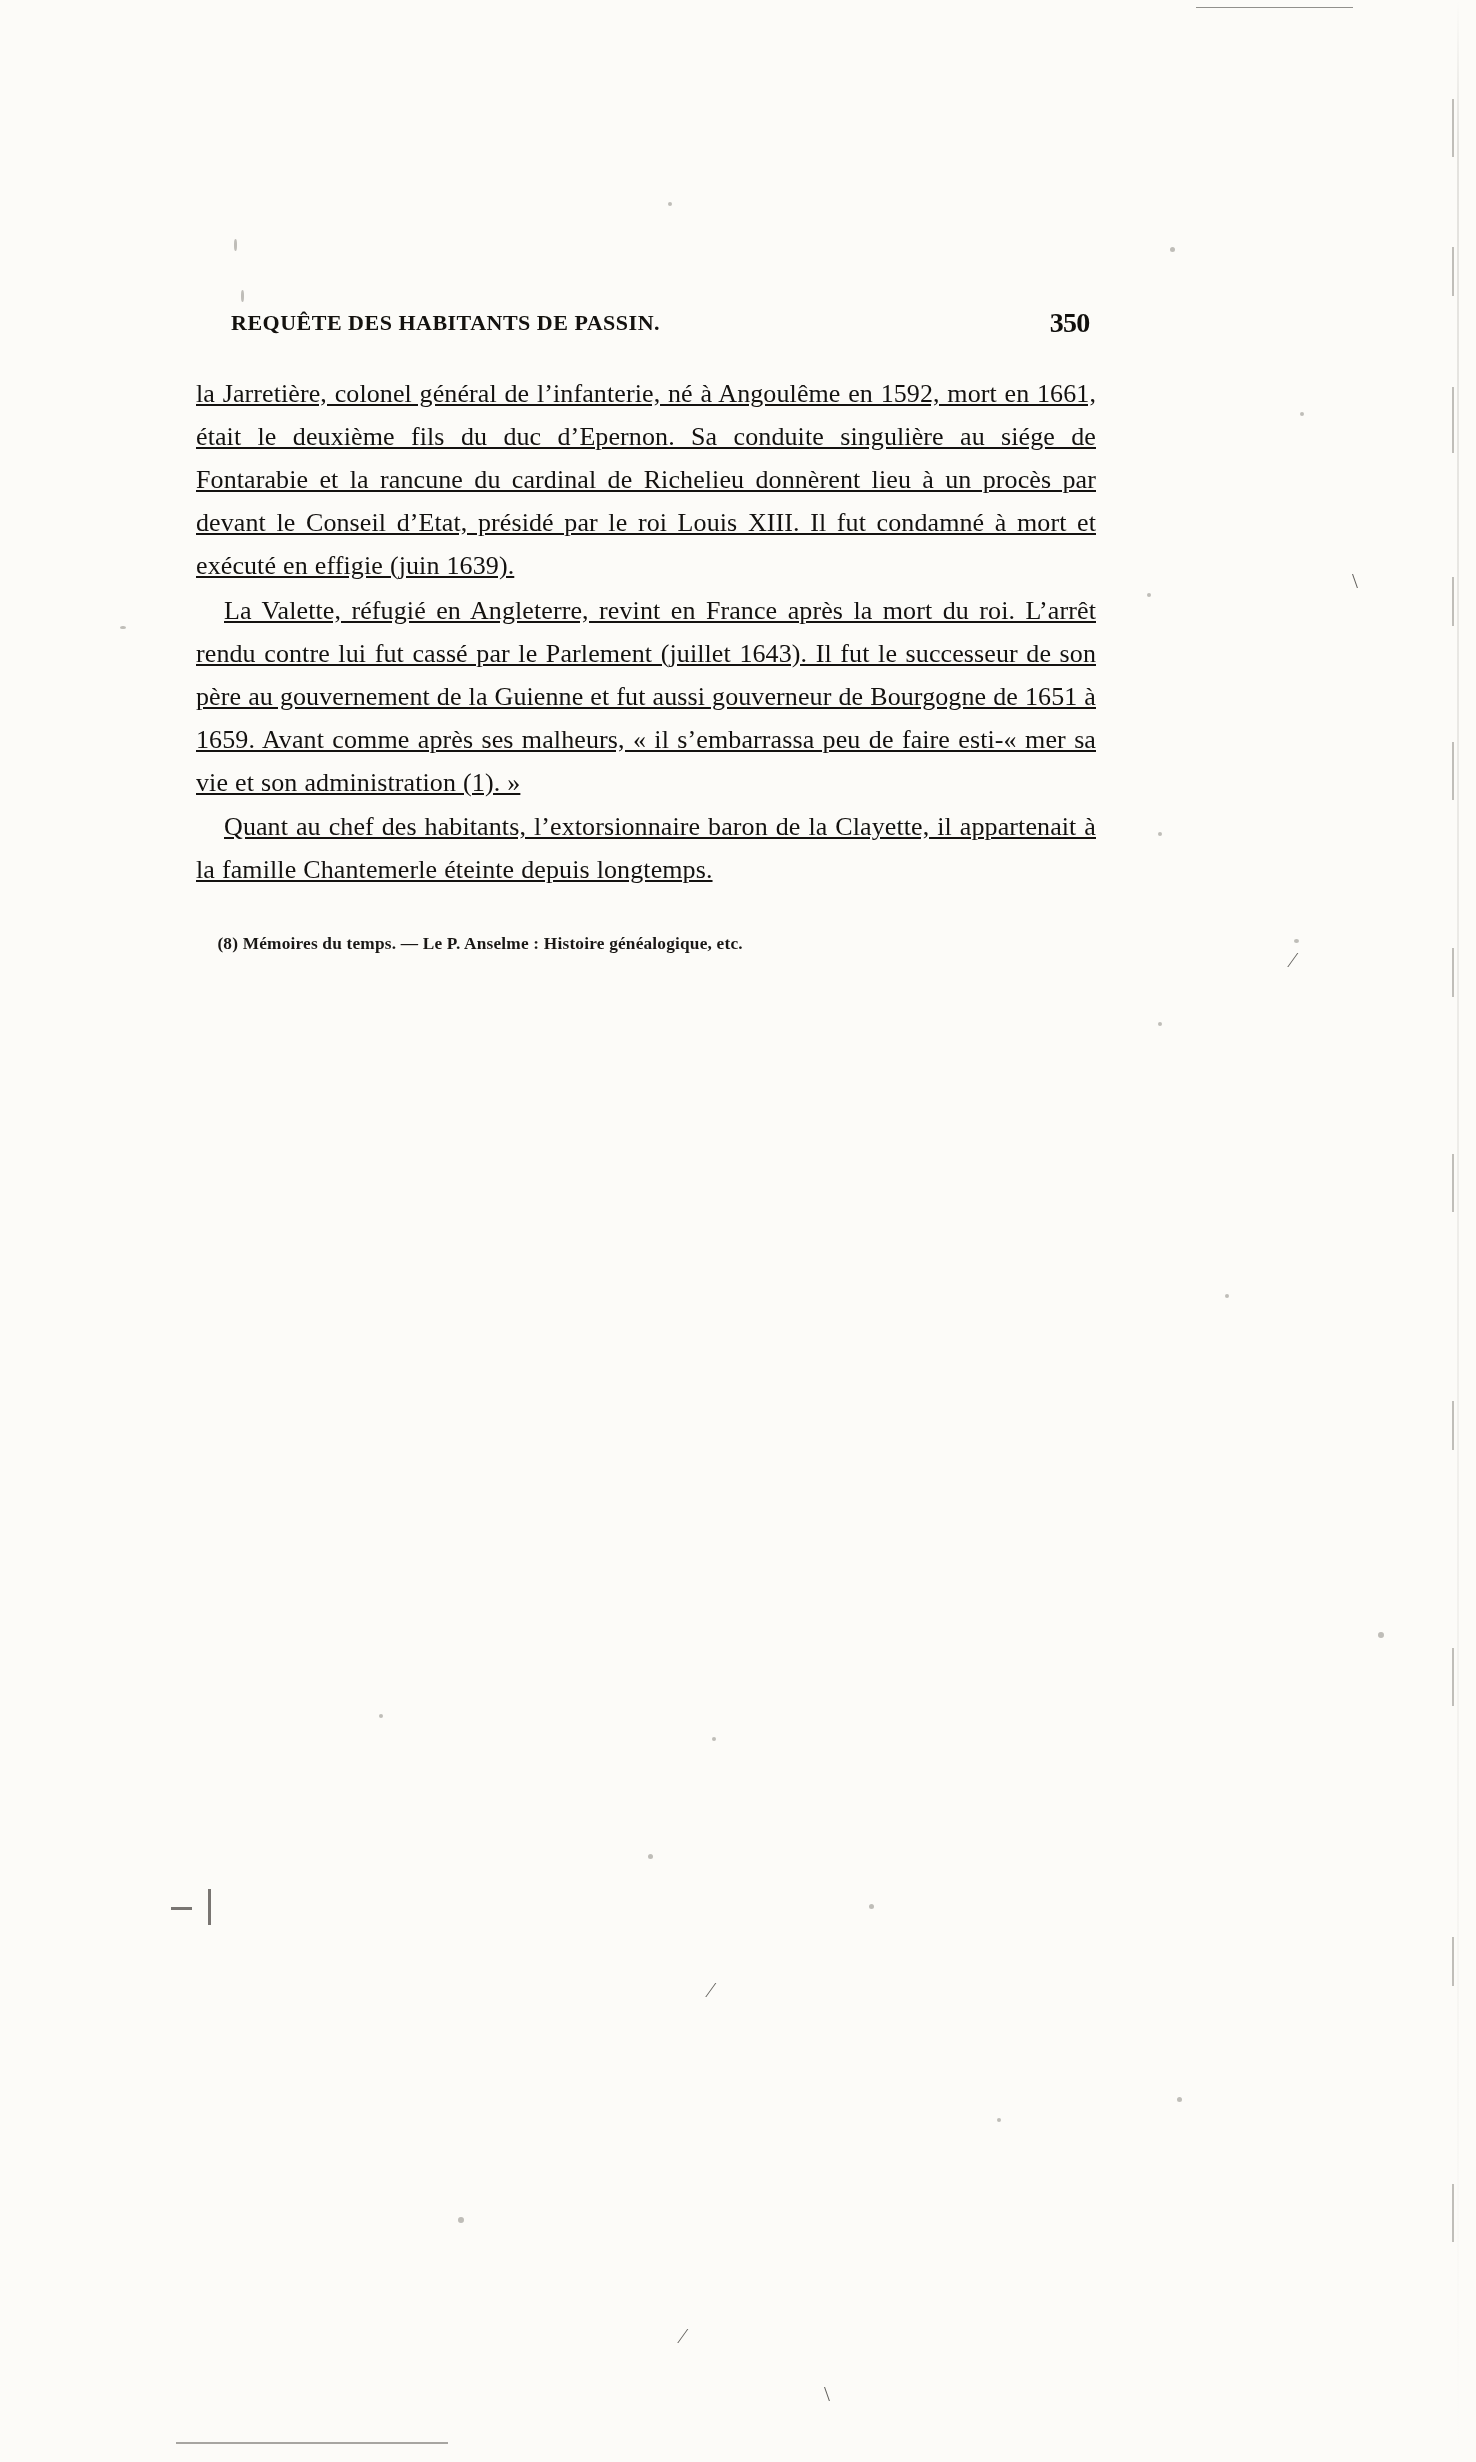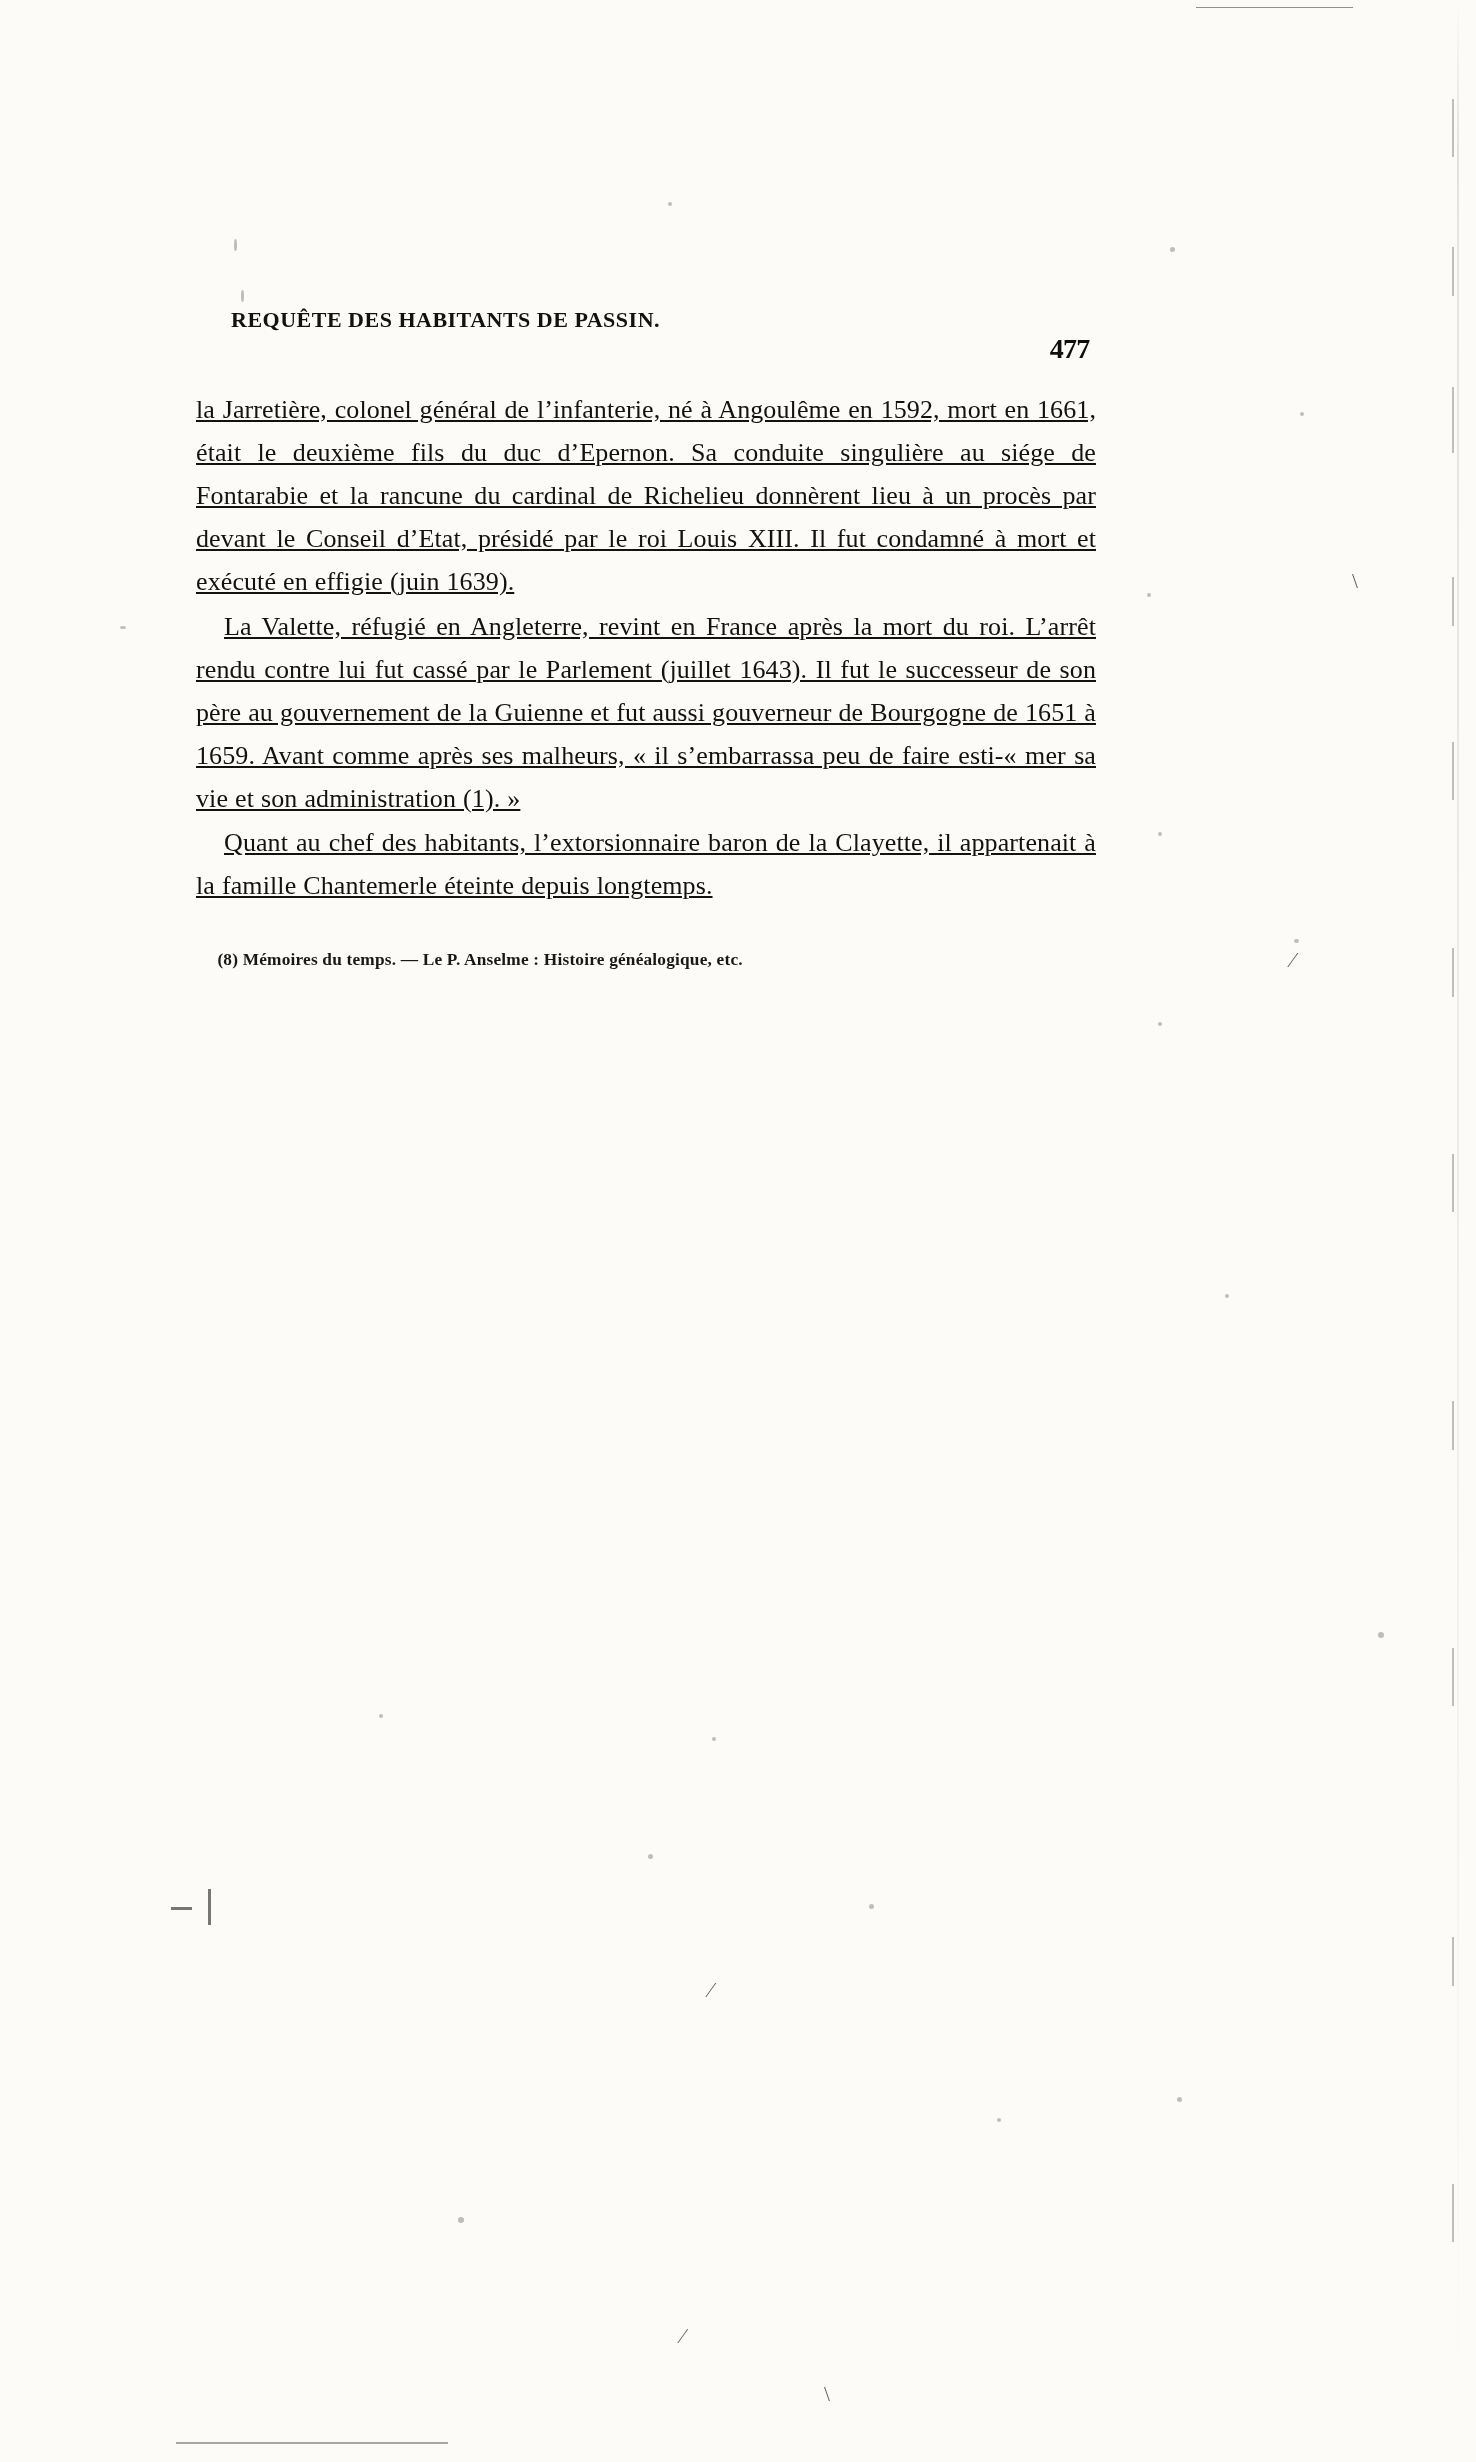--- a/index.html
+++ b/index.html
@@ -87,25 +87,24 @@
   
   .content {
     position: absolute;
     left: 196px;
     top: 307px;
     width: 900px;
   }
 
   .running-head {
     display: flex;
-    align-items: flex-start;
+    align-items: center;
     justify-content: flex-start;
     margin-left: 35px;
-    margin-bottom: 23px;
-    flex-direction: column;
+    margin-bottom: 33px;
   }
   .running-title {
     font-variant: small-caps;
     font-size: 22px;
     letter-spacing: 0.5px;
     font-weight: 700;
     color: #14120f;
     white-space: nowrap;
   }
   .page-number {
@@ -212,21 +211,21 @@
   <div class="marginal" style="left:1291px;top:948px;">⁄</div>
 
   <div class="marginal" style="left:709px;top:1978px;">⁄</div>
   <div class="marginal" style="left:681px;top:2324px;">⁄</div>
   <div class="marginal" style="left:824px;top:2382px;">\</div>
 
   <div class="content">
 
     <div class="running-head">
       <span class="running-title">REQUÊTE DES HABITANTS DE PASSIN.</span>
-      <span class="page-number">477</span>
+      <span class="page-number">350</span>
     </div>
 
     <p class="body first">la Jarretière, colonel général de l’infanterie, né à Angoulême en 1592, mort en 1661, était le deuxième fils du duc d’Epernon. Sa conduite singulière au siége de Fontarabie et la rancune du cardinal de Richelieu donnèrent lieu à un procès par devant le Conseil d’Etat, présidé par le roi Louis XIII. Il fut condamné à mort et exécuté en effigie (juin 1639).</p>
     <p class="body indent">La Valette, réfugié en Angleterre, revint en France après la mort du roi. L’arrêt rendu contre lui fut cassé par le Parlement (juillet 1643). Il fut le successeur de son père au gouvernement de la Guienne et fut aussi gouverneur de Bourgogne de 1651 à 1659. Avant comme après ses malheurs, « il s’embarrassa peu de faire esti-« mer sa vie et son administration (1). »</p>
     <p class="body indent">Quant au chef des habitants, l’extorsionnaire baron de la Clayette, il appartenait à la famille Chantemerle éteinte depuis longtemps.</p>
 
 
     <div class="footnote">(8) Mémoires du temps. — Le P. Anselme : Histoire généalogique, etc.</div>
 
   </div>

